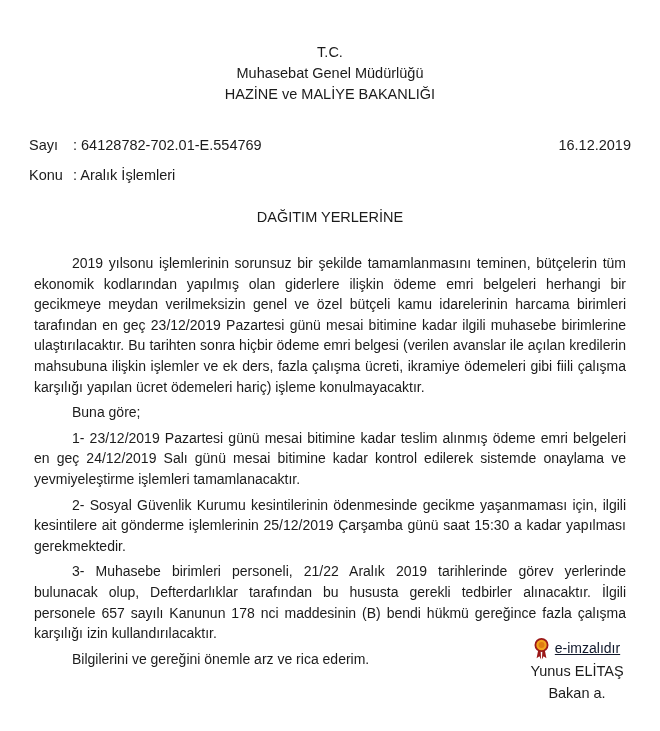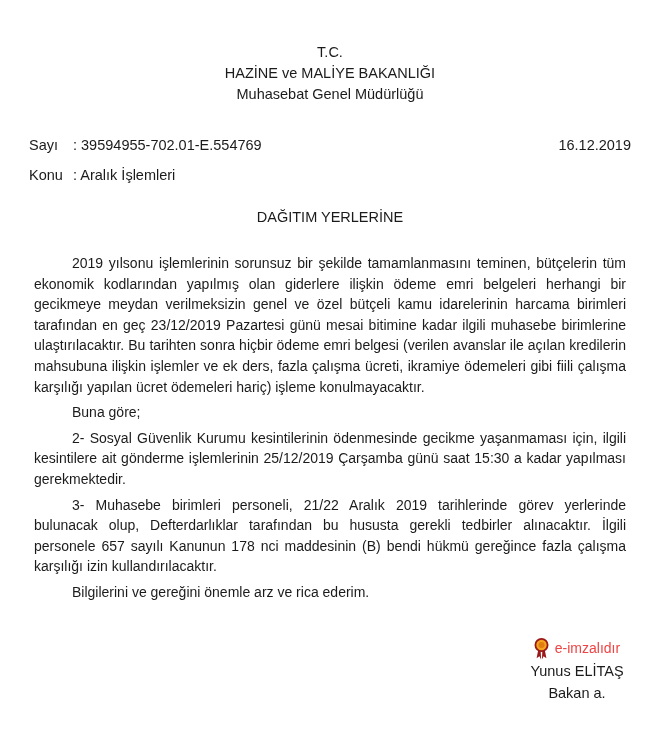--- a/index.html
+++ b/index.html
@@ -88,53 +88,54 @@
     display: inline-block;
   }
 </style>
 </head>
 <body>
 
 <div class="page">
 
   <div class="letterhead">
     <div>T.C.</div>
+    <div>Muhasebat Genel Müdürlüğü</div>
     <div>HAZİNE ve MALİYE BAKANLIĞI</div>
-    <div>Muhasebat Genel Müdürlüğü</div>
   </div>
 
   <div class="meta">
     <div class="meta-row">
       <span class="meta-label">Sayı</span>
-      <span>: 39594955-702.01-E.554769</span>
+      <span>: 64128782-702.01-E.554769</span>
       <span class="meta-date">16.12.2019</span>
     </div>
     <div class="meta-row">
       <span class="meta-label">Konu</span>
       <span>: Aralık İşlemleri</span>
     </div>
   </div>
 
   <div class="doc-title">DAĞITIM YERLERİNE</div>
 
   <div class="body-text">
     <p>2019 yılsonu işlemlerinin sorunsuz bir şekilde tamamlanmasını teminen, bütçelerin tüm ekonomik kodlarından yapılmış olan giderlere ilişkin ödeme emri belgeleri herhangi bir gecikmeye meydan verilmeksizin genel ve özel bütçeli kamu idarelerinin harcama birimleri tarafından en geç 23/12/2019 Pazartesi günü mesai bitimine kadar ilgili muhasebe birimlerine ulaştırılacaktır. Bu tarihten sonra hiçbir ödeme emri belgesi (verilen avanslar ile açılan kredilerin mahsubuna ilişkin işlemler ve ek ders, fazla çalışma ücreti, ikramiye ödemeleri gibi fiili çalışma karşılığı yapılan ücret ödemeleri hariç) işleme konulmayacaktır.</p>
     <p class="no-justify">Buna göre;</p>
+    <p>1- 23/12/2019 Pazartesi günü mesai bitimine kadar teslim alınmış ödeme emri belgeleri en geç 24/12/2019 Salı günü mesai bitimine kadar kontrol edilerek sistemde onaylama ve yevmiyeleştirme işlemleri tamamlanacaktır.</p>
     <p>2- Sosyal Güvenlik Kurumu kesintilerinin ödenmesinde gecikme yaşanmaması için, ilgili kesintilere ait gönderme işlemlerinin 25/12/2019 Çarşamba günü saat 15:30 a kadar yapılması gerekmektedir.</p>
     <p>3- Muhasebe birimleri personeli, 21/22 Aralık 2019 tarihlerinde görev yerlerinde bulunacak olup, Defterdarlıklar tarafından bu hususta gerekli tedbirler alınacaktır. İlgili personele 657 sayılı Kanunun 178 nci maddesinin (B) bendi hükmü gereğince fazla çalışma karşılığı izin kullandırılacaktır.</p>
     <p class="no-justify">Bilgilerini ve gereğini önemle arz ve rica ederim.</p>
   </div>
 
   <div class="signature">
     <div class="esign-row">
       <svg class="ribbon-icon" viewBox="0 0 15 22" aria-hidden="true">
         <path d="M4.6 10 L2.6 20.2 L5.4 18.2 L7.1 21.4 L6.6 12 Z" fill="#9b1818"></path>
         <path d="M10.4 10 L12.4 20.2 L9.6 18.2 L7.9 21.4 L8.4 12 Z" fill="#9b1818"></path>
         <circle cx="7.5" cy="7" r="6.1" fill="#f2a51e" stroke="#9b1818" stroke-width="1.8"></circle>
         <circle cx="7.5" cy="7" r="3" fill="#e07c12"></circle>
       </svg>
-      <span class="esign-label" style="color:#ef4444;">e-imzalıdır</span>
+      <span class="esign-label" style="color:#0f172a;text-decoration:underline;">e-imzalıdır</span>
     </div>
     <div>Yunus ELİTAŞ</div>
     <div>Bakan a.</div>
   </div>
 
 </div>
 
 </body></html>

